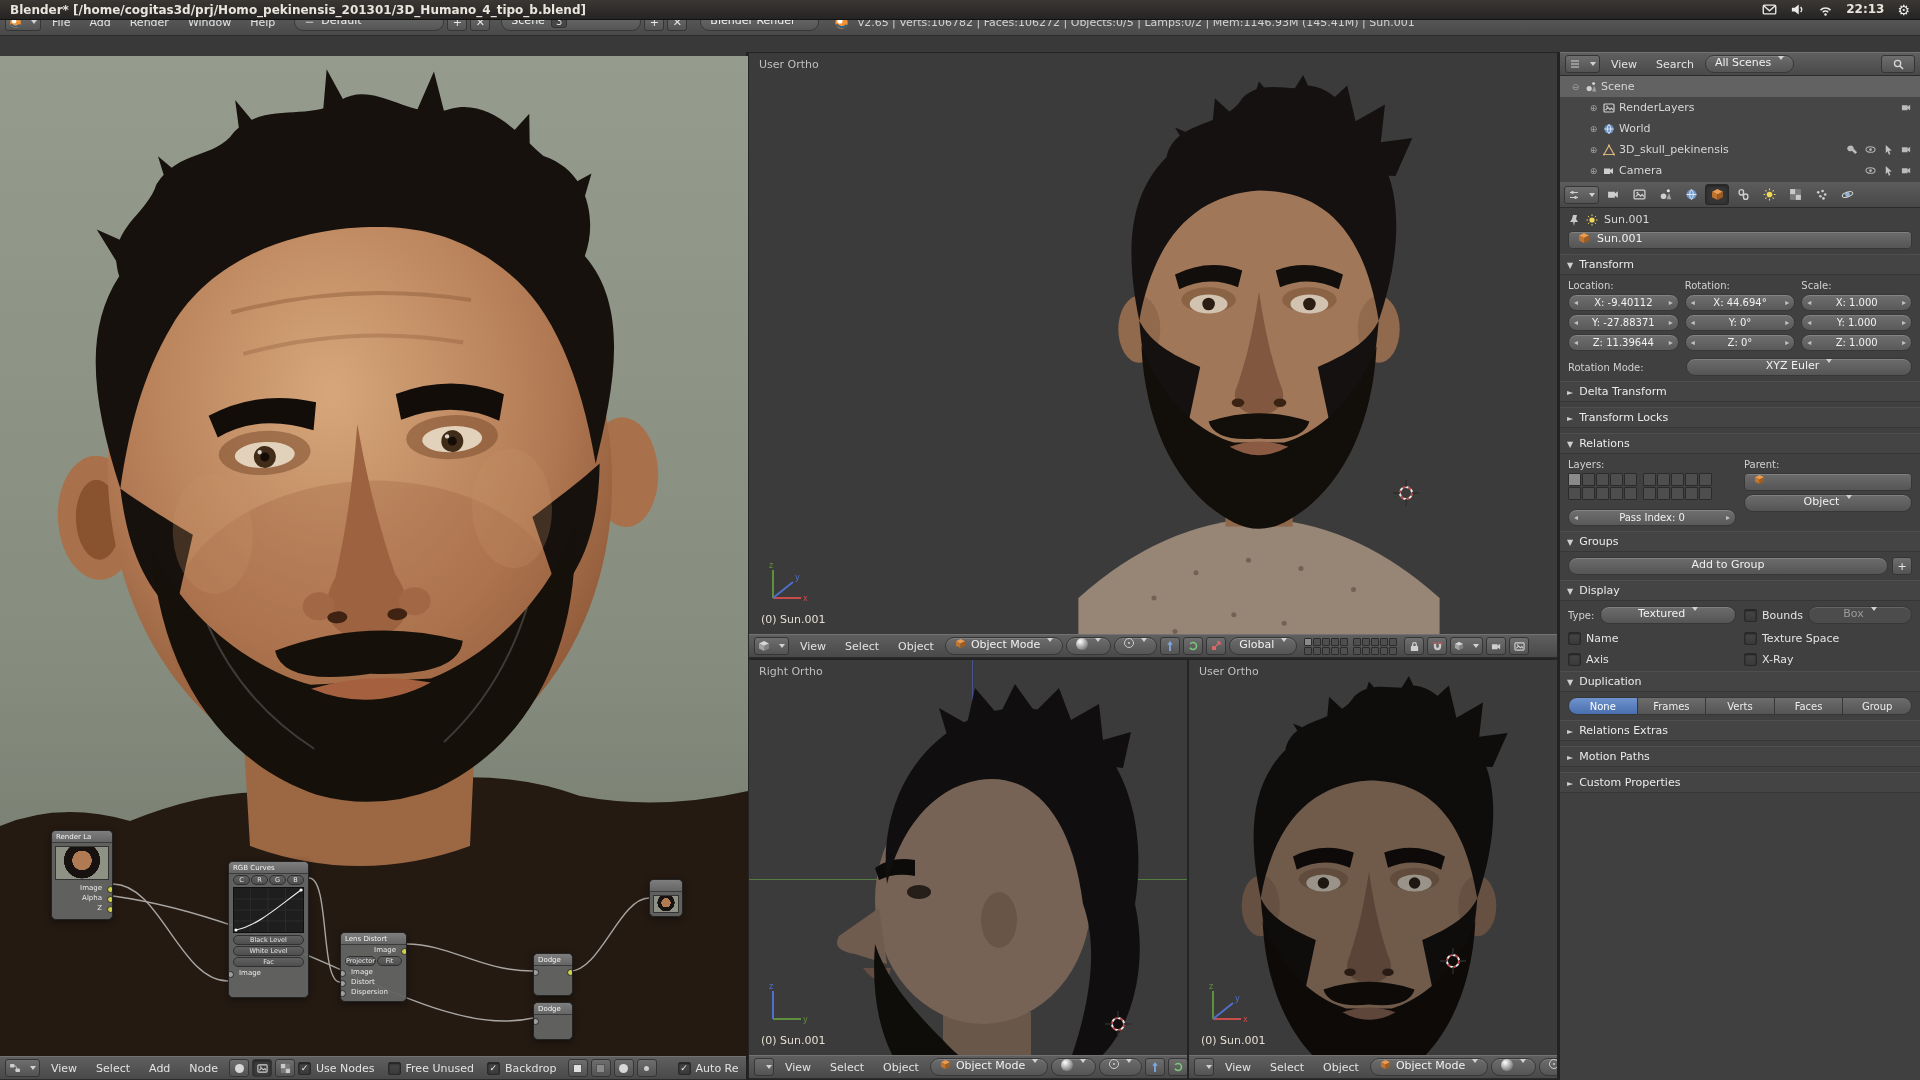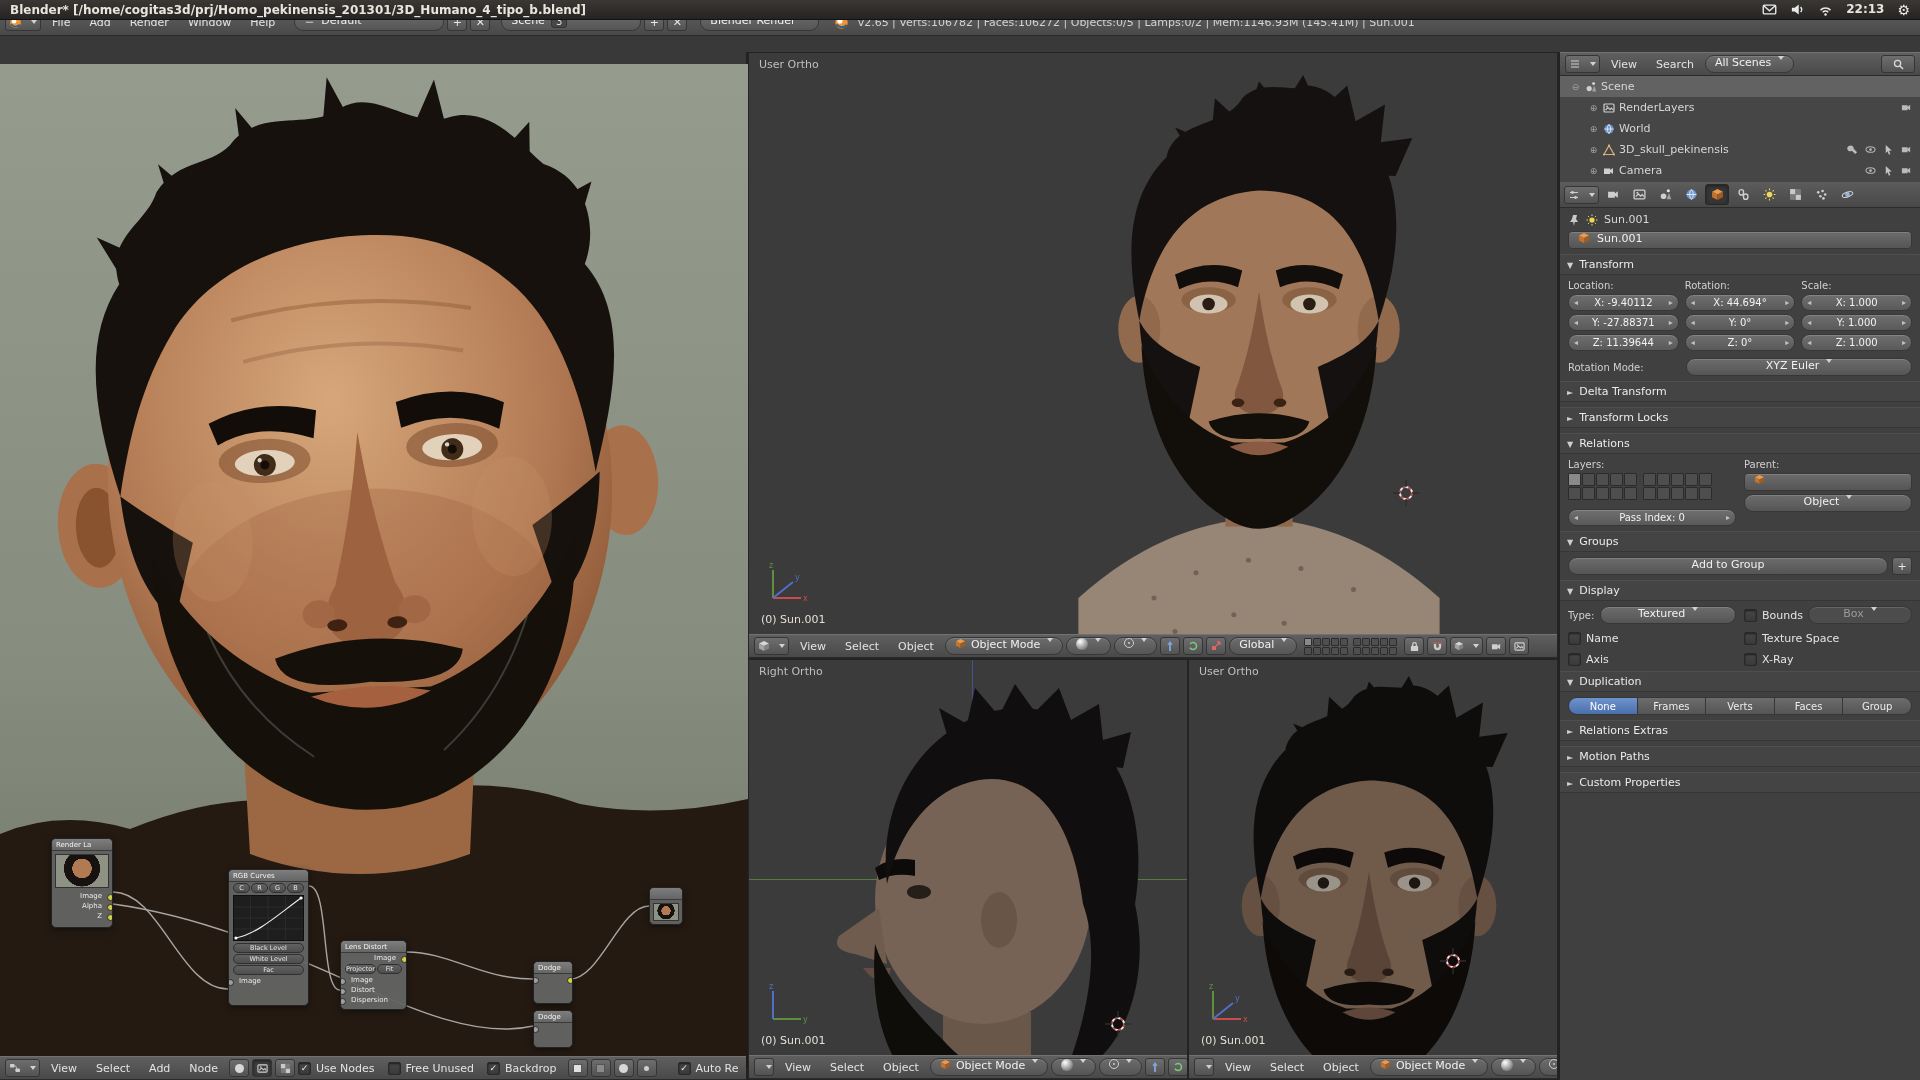--- a/index.html
+++ b/index.html
@@ -37,21 +37,21 @@
 .piv{width:10px;height:10px;border-radius:50%;border:1.5px solid #ccc;position:relative}
 .piv::after{content:"";position:absolute;left:2.5px;top:2.5px;width:2px;height:2px;border-radius:50%;background:#ccc}
 .lgwrap{display:inline-flex;gap:5px;margin:0 4px}
 .lg{display:grid;grid-template-columns:repeat(5,8px);grid-auto-rows:8px;gap:1px}
 .lg i{background:#4f4f4f;border:1px solid #2c2c2c;border-radius:1px}
 .lg i.on{background:#8a8a8a}
 .axline-h{position:absolute;height:1px;background:rgba(100,170,70,.6)}
 .axline-v{position:absolute;width:1px;background:rgba(80,100,210,.55)}
 
 .node-ed{left:0;top:52px;width:748px;height:1028px;position:absolute;border-right:2px solid #222}
-.node-canvas{position:absolute;left:0;top:12px;width:748px;height:1004px;overflow:hidden}
+.node-canvas{position:absolute;left:0;top:4px;width:748px;height:1004px;overflow:hidden}
 .node-hdr{position:absolute;left:0;right:0;bottom:0;height:24px}
 .node{position:absolute;background:rgba(100,100,100,.95);border:1px solid #232323;border-radius:5px;box-shadow:0 2px 7px rgba(0,0,0,.45);font-size:7px;color:#e8e8e8;overflow:hidden}
 .nh{height:12px;display:flex;align-items:center;padding:0 4px;background:linear-gradient(#7e7e7e,#656565);border-bottom:1px solid #3a3a3a;font-size:7px;color:#f2f2f2}
 .nthumb{height:34px;margin:3px;border:1px solid #333;background:radial-gradient(circle at 50% 42%,#b07a52 0 30%,#171210 31% 56%,#8d9285 57%)}
 .nsock{font-size:7px;line-height:10px;padding:0 10px;position:relative}
 .nsock.r{text-align:right}
 .nsock.r::after{content:"";position:absolute;right:-2px;top:2.5px;width:5px;height:5px;border-radius:50%;background:#cfcf4a;border:1px solid #2e2e2e}
 .nsock.l::before{content:"";position:absolute;left:-2px;top:2.5px;width:5px;height:5px;border-radius:50%;background:#9e9e9e;border:1px solid #2e2e2e}
 .nbtn{height:10px;border-radius:5px;background:linear-gradient(#616161,#4e4e4e);border:1px solid #303030;font-size:6.5px;display:flex;align-items:center;justify-content:center;margin:1px 4px;color:#e5e5e5}
 .nrow{display:flex;gap:1px;margin:1px 4px}

